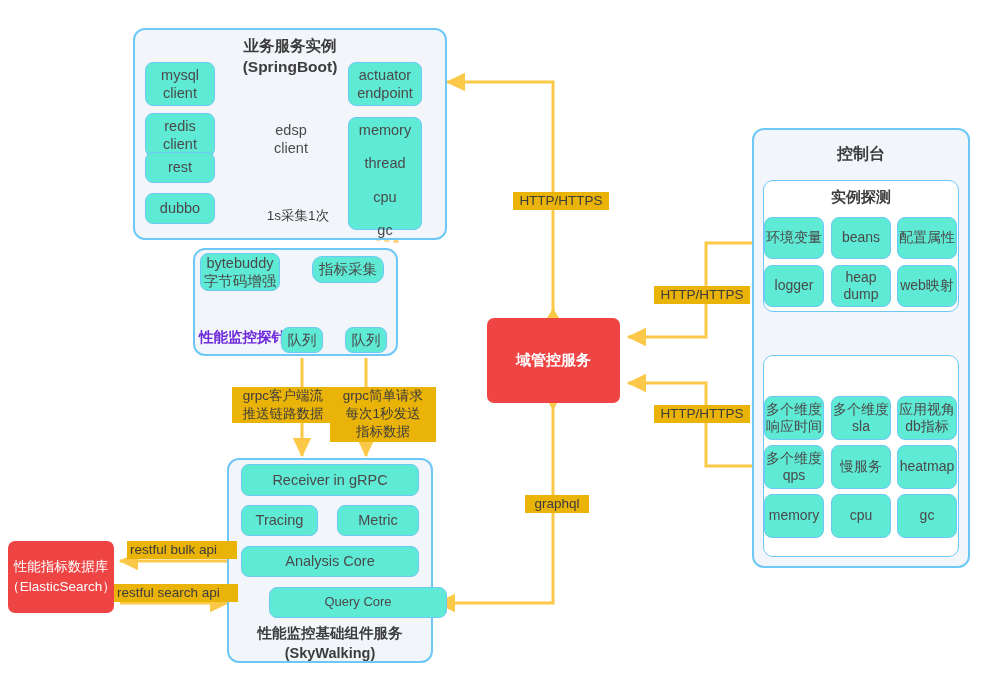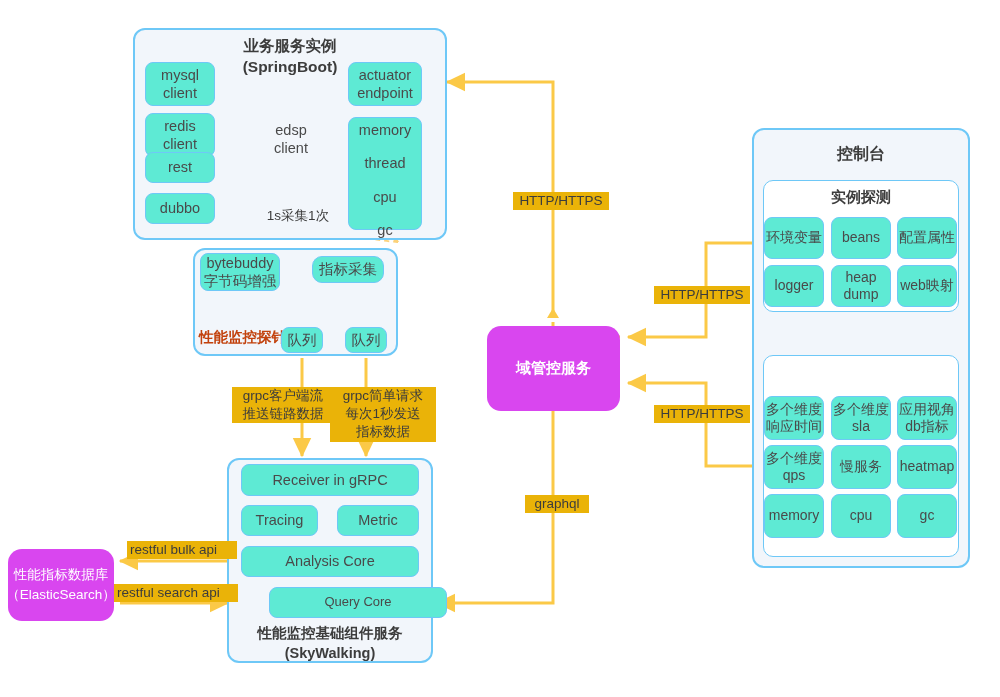--- a/index.html
+++ b/index.html
@@ -64,32 +64,31 @@
     position:absolute;
     left:0; right:0;
     text-align:center;
     font-weight:bold;
     font-size:15px;
     color:#3c3c3c;
   }
   .bluebox{
     position:absolute;
     box-sizing:border-box;
-    background:#d946ef;
-    border-radius:14px;
+    background:#ef4444;
+    border-radius:7px;
     display:flex;
     align-items:center;
     justify-content:center;
     text-align:center;
     color:#ffffff;
     font-weight:bold;
     font-size:15px;
     line-height:1.5;
     white-space:pre-line;
-    margin-top:8px;
   }
   .edge-label{
     position:absolute;
     color:#3c3c3c;
     font-size:13.5px;
     line-height:1.35;
     text-align:center;
     white-space:pre-line;
     background:#eab308;
     padding:0 3px;
@@ -99,21 +98,21 @@
     color:#3c3c3c;
     font-size:13.5px;
     white-space:pre-line;
     text-align:center;
     line-height:1.35;
   }
   .inner-label{
     position:absolute;
     font-weight:bold;
     font-size:14.5px;
-    color:#c2410c;
+    color:#6d28d9;
   }
 </style>
 </head>
 <body>
 
 <div id="stage">
 
   <svg id="wires" viewBox="0 0 1000 697">
     <defs>
       <marker id="ar" viewBox="0 0 10 10" refX="8.6" refY="5" markerWidth="7" markerHeight="7" orient="auto-start-reverse">

